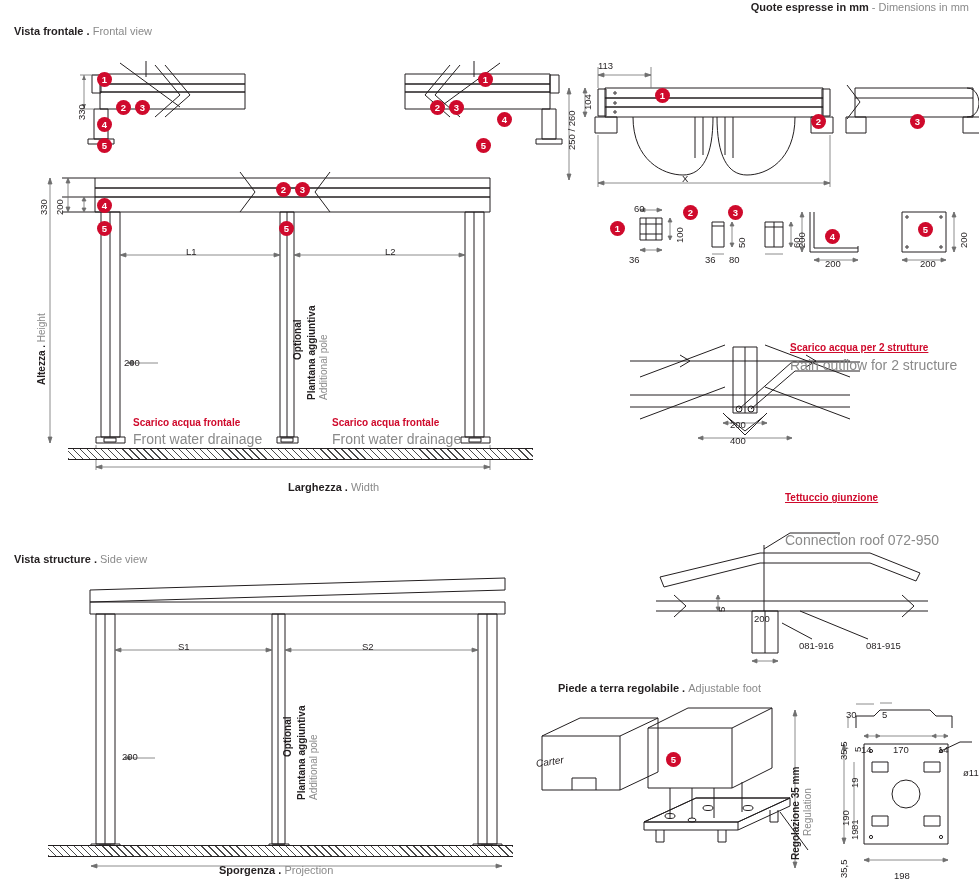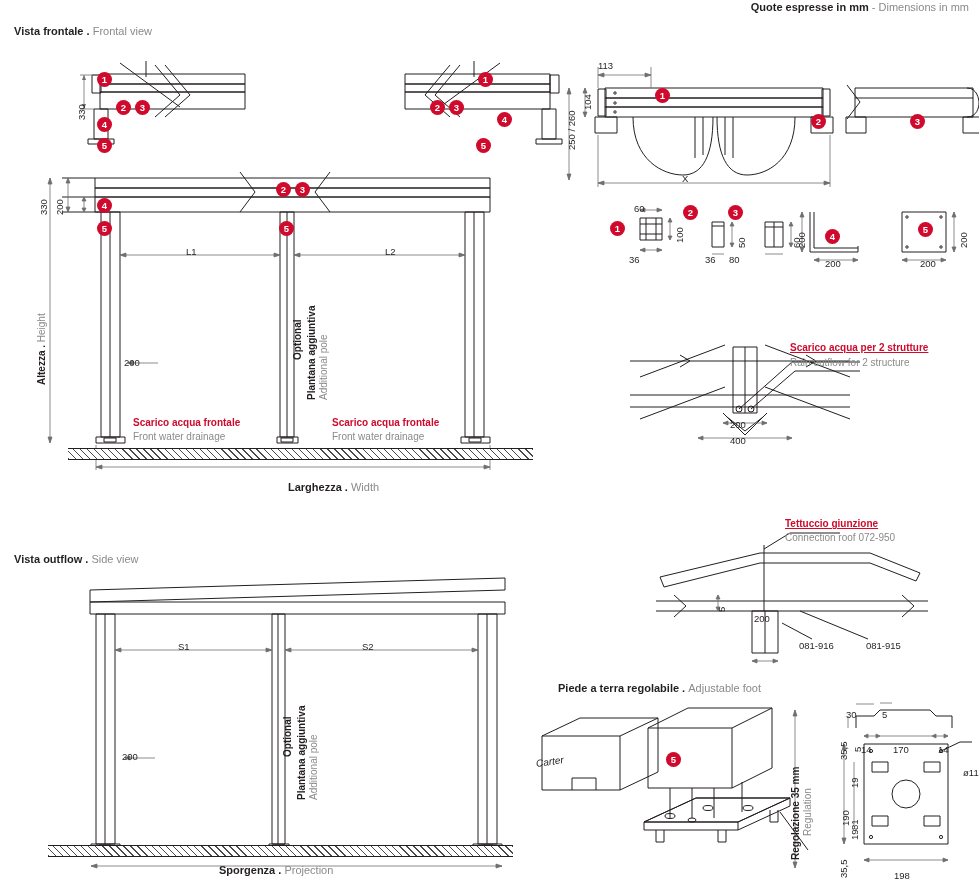--- a/index.html
+++ b/index.html
@@ -17,21 +17,21 @@
   
   .ttl { position:absolute; font-size:11px; font-weight:bold; color:#231f20; white-space:nowrap; }
   .ttl .it { color:#231f20; }
   .ttl .en { color:#8a8a8a; font-weight:normal; }
   .lbl { position:absolute; font-size:10px; white-space:nowrap; color:#231f20; }
   .dim { position:absolute; font-size:9.5px; white-space:nowrap; color:#231f20; }
   .dimv { position:absolute; font-size:9.5px; white-space:nowrap; color:#231f20;
           transform-origin: 0 0; transform: rotate(-90deg); }
   .redlbl { position:absolute; font-size:10px; font-weight:bold; color:#cf0a2c; white-space:nowrap; }
   .redlbl-u { text-decoration: underline; }
-  .greylbl { position:absolute; font-size:10px; color:#8a8a8a; white-space:nowrap; }
+  .greylbl { position:absolute; font-size:14px; color:#8a8a8a; white-space:nowrap; }
   .vtxt { position:absolute; font-size:10px; white-space:nowrap; transform-origin:0 0; transform:rotate(-90deg); }
   .vtxt.b { font-weight:bold; }
   .vtxt.g { color:#8a8a8a; }
 
   
   .badge {
     position:absolute; width:15px; height:15px; border-radius:50%;
     background:#cf0a2c; color:#fff; font-size:9.5px; font-weight:bold;
     display:flex; align-items:center; justify-content:center;
     line-height:1; z-index:40;
@@ -205,21 +205,21 @@
   <div class="vtxt b" style="left:292px; top:360px;">Optional</div>
   <div class="vtxt b" style="left:306px; top:400px;">Plantana aggiuntiva</div>
   <div class="vtxt g" style="left:318px; top:400px;">Additional pole</div>
 
   <div class="redlbl" style="left:133px; top:417px;">Scarico acqua frontale</div>
   <div class="greylbl" style="left:133px; top:431px;">Front water drainage</div>
   <div class="redlbl" style="left:332px; top:417px;">Scarico acqua frontale</div>
   <div class="greylbl" style="left:332px; top:431px;">Front water drainage</div>
 
   <div class="ttl" style="left:14px; top:553px;">
-    <span class="it">Vista outflow</span><span class="it"> . </span><span class="en">Side view</span>
+    <span class="it">Vista structure</span><span class="it"> . </span><span class="en">Side view</span>
   </div>
 
   <svg style="left:40px; top:570px; width:500px; height:300px;">
     <g fill="none" stroke="#231f20" stroke-width="1">
 
       <polyline points="50,20 465,8"></polyline>
       <polyline points="50,32 465,20"></polyline>
       <line x1="50" y1="20" x2="50" y2="32"></line>
       <line x1="465" y1="8" x2="465" y2="20"></line>
       <rect x="50" y="32" width="415" height="12"></rect>
@@ -508,21 +508,21 @@
     </g>
     <g stroke="#6f6f6f" stroke-width="0.8" fill="#6f6f6f">
       <line x1="78" y1="80" x2="78" y2="96"></line>
       <polygon points="78,80 76,84 80,84"></polygon>
         <polygon points="78,96 76,92 80,92"></polygon>
       <line x1="112" y1="146" x2="138" y2="146"></line>
       <polygon points="112,146 117,144 117,148"></polygon>
         <polygon points="138,146 133,144 133,148"></polygon>
     </g>
   </svg>
-  <div class="redlbl redlbl-u" style="left:785px; top:518px;text-decoration:underline;">Tettuccio giunzione</div>
+  <div class="redlbl redlbl-u" style="left:785px; top:492px;text-decoration:underline;">Tettuccio giunzione</div>
   <div class="greylbl" style="left:785px; top:532px;">Connection roof 072-950</div>
   <div class="dimv" style="left:716px; top:612px;">5</div>
   <div class="dim" style="left:754px; top:613px;">200</div>
   <div class="dim" style="left:799px; top:640px;">081-916</div>
   <div class="dim" style="left:866px; top:640px;">081-915</div>
 
   <div class="ttl" style="left:558px; top:682px;">
     <span class="it">Piede a terra regolabile</span><span class="it"> . </span><span class="en">Adjustable foot</span>
   </div>
 

